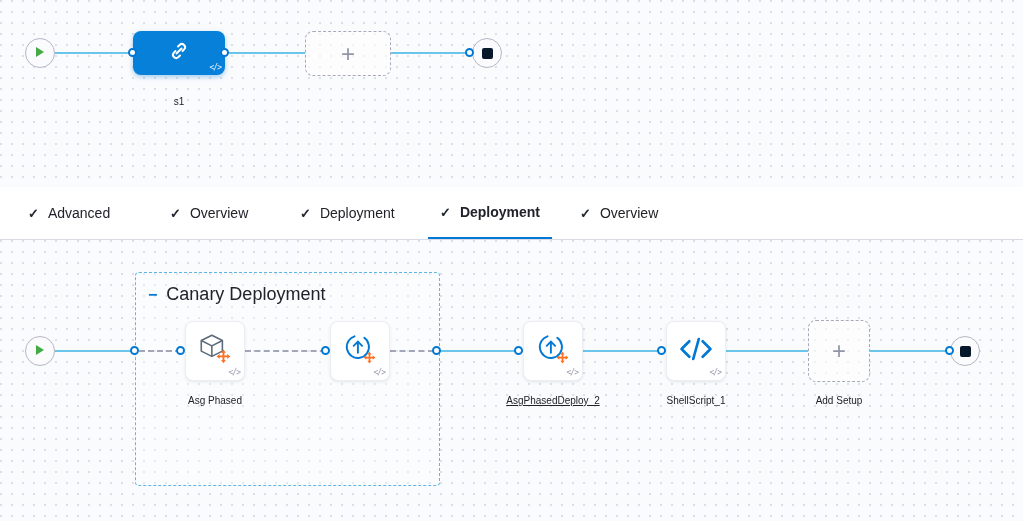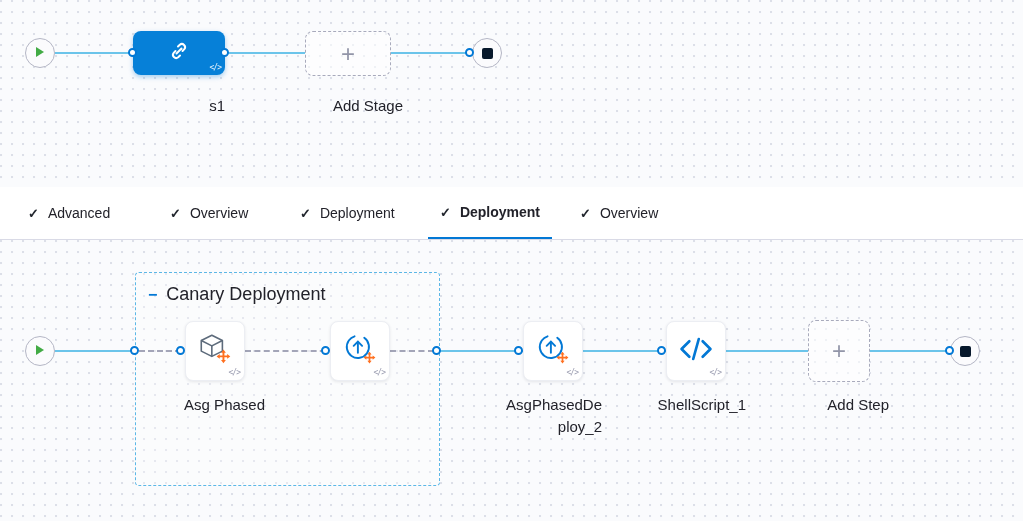--- a/index.html
+++ b/index.html
@@ -31,22 +31,22 @@
 
   .stage-node { position:absolute; width:92px; height:44px; background:#0680d8; border-radius:8px; display:flex; align-items:center; justify-content:center; box-shadow:0 2px 5px rgba(2,120,213,.35); z-index:3; cursor:pointer; }
   .stage-node .badge { color:rgba(255,255,255,.9); }
 
   .dashed-box { position:absolute; border:1px dashed #a8aabc; border-radius:8px; background:rgba(255,255,255,.55); display:flex; align-items:center; justify-content:center; z-index:2; cursor:pointer; }
   .plus { font-size:24px; font-weight:300; color:#9295a8; line-height:1; }
 
   .step-card { position:absolute; width:60px; height:60px; background:#fff; border:1px solid #eceef3; border-radius:8px; box-shadow:0 1px 3px rgba(40,41,61,.10); display:flex; align-items:center; justify-content:center; z-index:3; cursor:pointer; }
   .badge { position:absolute; right:4px; bottom:3px; font-size:8px; color:#9a9cb0; font-family:"DejaVu Sans Mono", monospace; letter-spacing:-1px; }
 
-  .node-label { position:absolute; text-align:right; font-size:15px; color:#22222a; line-height:1.45; z-index:2; }
-  .break-label { word-break:break-all; }
+  .node-label { position:absolute; text-align:center; font-size:10px; color:#22222a; line-height:1.45; z-index:2; }
+  .break-label { word-break:break-all;text-decoration:underline; }
 
   .group-box { position:absolute; border:1px dashed #5cb7e6; border-radius:4px; background:rgba(255,255,255,.30); z-index:0; }
   .group-header { position:absolute; display:flex; align-items:center; gap:9px; z-index:2; }
   .minus { color:#0278d5; font-size:16px; font-weight:700; line-height:1; cursor:pointer; }
   .group-title { font-size:18px; color:#22222a; }
 </style>
 </head>
 <body>
 
 <div class="screen">
@@ -85,21 +85,20 @@
     </div>
 
     <div class="hline" style="left:391px; top:52px; width:81px;"></div>
     <div class="dot" style="left:465px; top:48px;"></div>
 
     <div class="endpoint" style="left:472px; top:38px;">
       <span class="stopSquare"></span>
     </div>
 
     <div class="node-label" style="left:133px; top:95px; width:92px;">s1</div>
-    <div class="node-label" style="left:293px; top:95px; width:110px;">Add Stage</div>
   </div>
 
   <div class="tabbar">
     <div class="tab t0">
       <span class="chk">✓</span>
       <span>Advanced</span>
     </div>
     <div class="tab t1">
       <span class="chk">✓</span>
       <span>Overview</span>
@@ -214,16 +213,16 @@
     <div class="hline" style="left:870px; top:110px; width:95px;"></div>
     <div class="dot" style="left:945px; top:106px;"></div>
 
     <div class="endpoint" style="left:950px; top:96px;">
       <span class="stopSquare"></span>
     </div>
 
     <div class="node-label" style="left:165px; top:154px; width:100px;">Asg Phased</div>
     <div class="node-label break-label" style="left:504px; top:154px; width:98px;">AsgPhasedDeploy_2</div>
     <div class="node-label" style="left:646px; top:154px; width:100px;">ShellScript_1</div>
-    <div class="node-label" style="left:789px; top:154px; width:100px;">Add Step</div>
+    <div class="node-label" style="left:789px; top:154px; width:100px;">Add Setup</div>
   </div>
 
 </div>
 
 </body></html>

